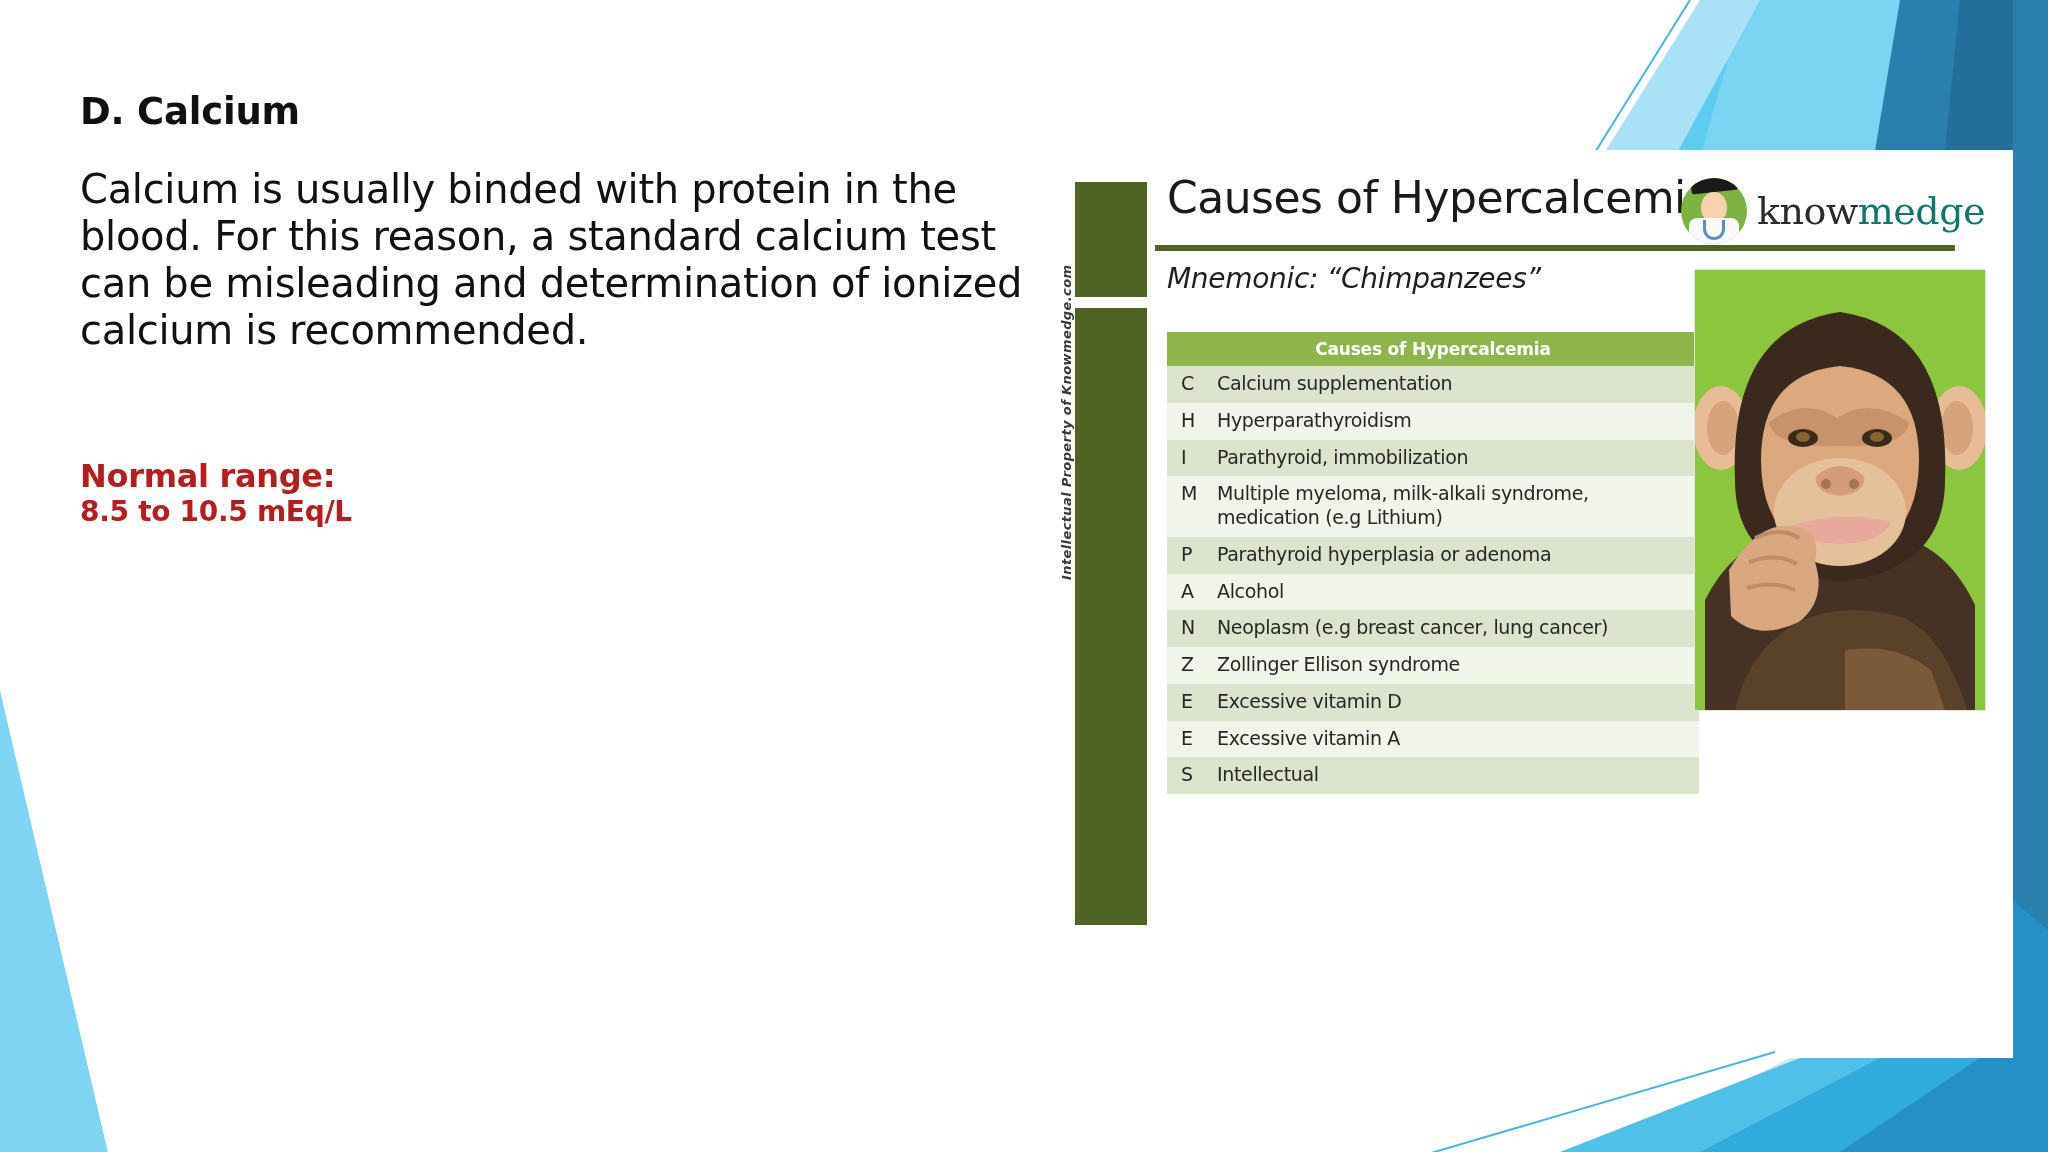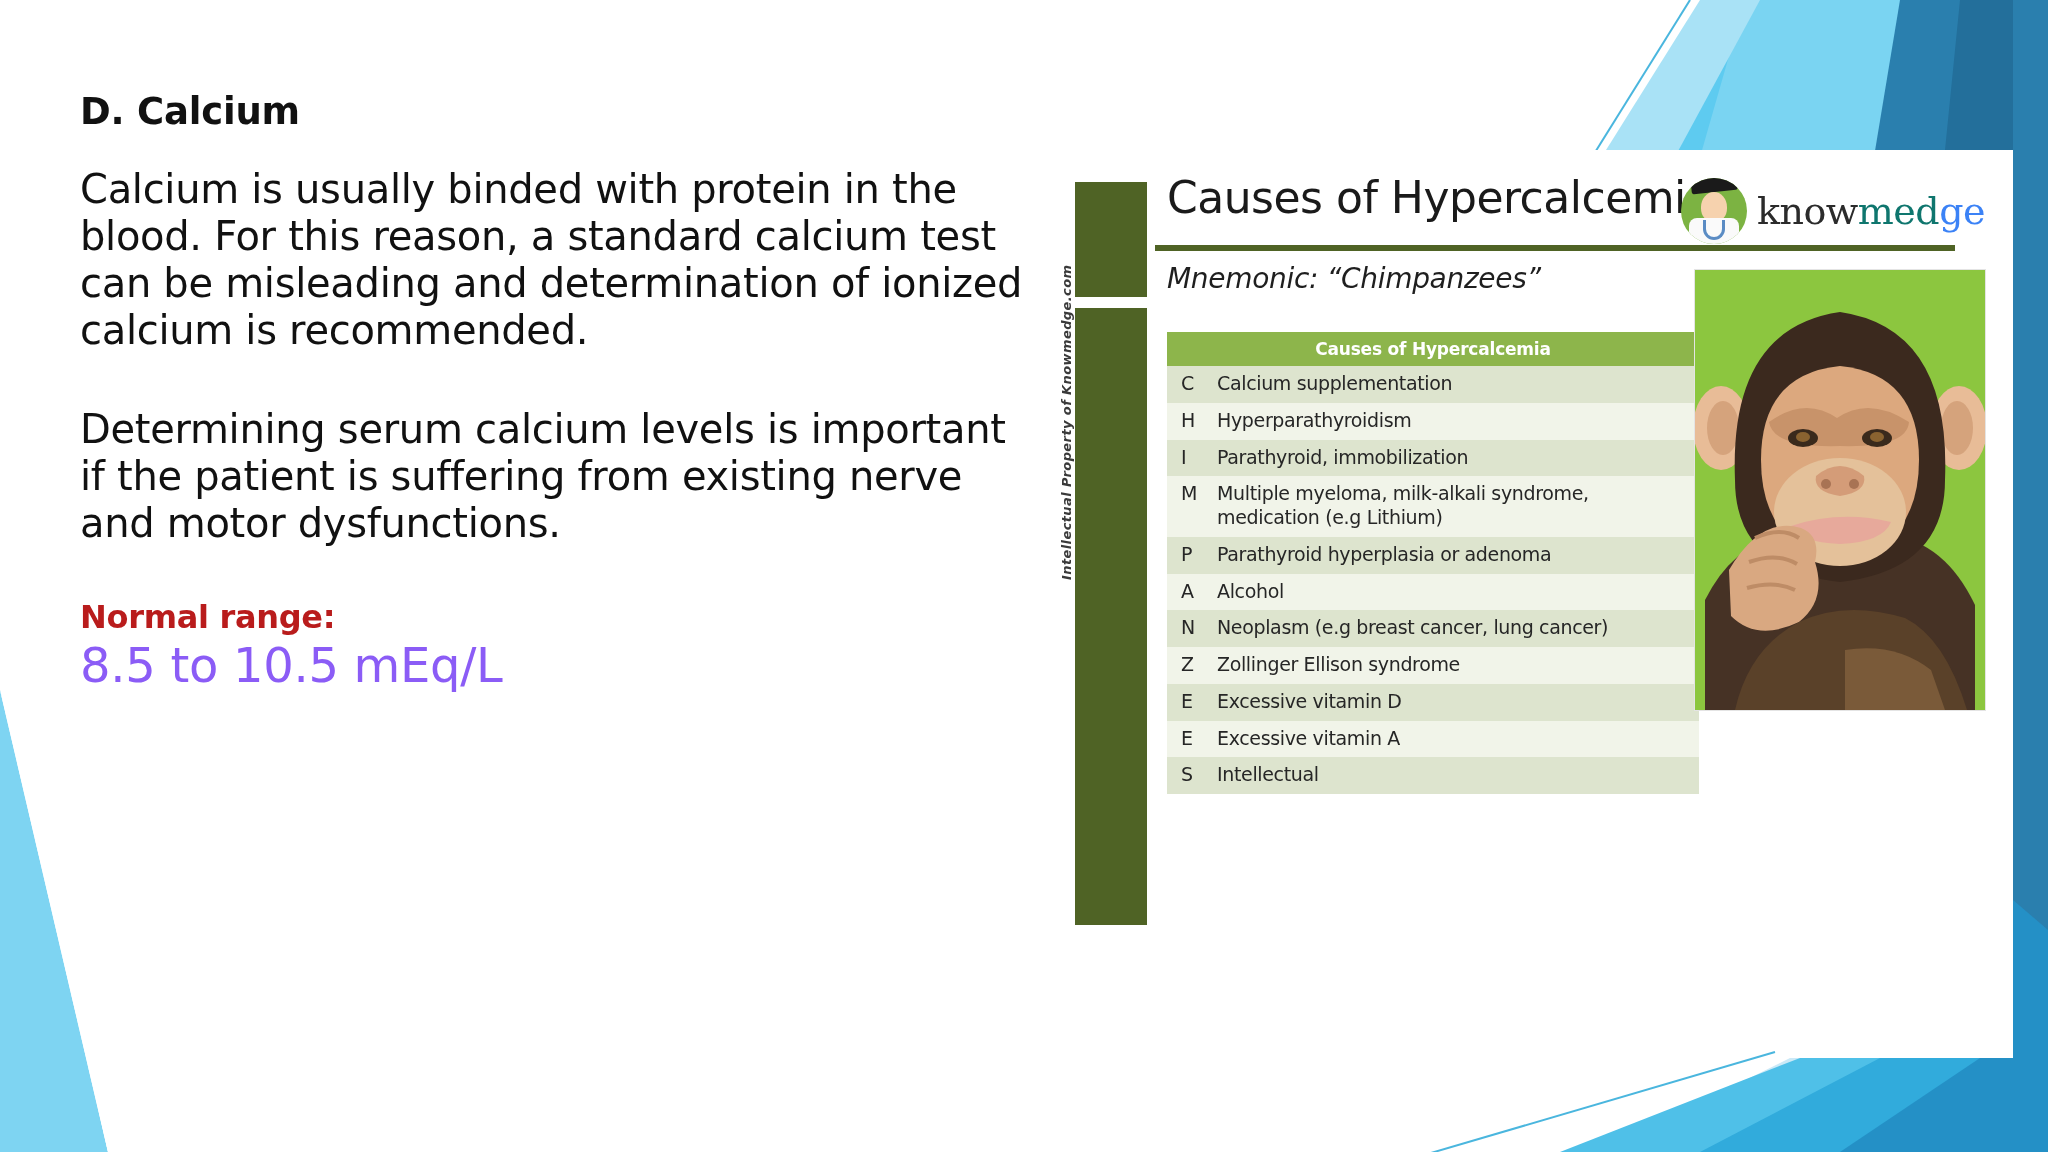--- a/index.html
+++ b/index.html
@@ -39,24 +39,25 @@
   }
   .gap { height:52px; }
   .sub-bold {
     font-size:32px;
     font-weight:bold;
     color:#b91c1c;
     line-height:1.175;
     letter-spacing:-0.3px;
   }
   .sub-val {
-    font-size:48px;
-    color:#8b5cf6;
+    font-size:28px;
+    color:#b91c1c;
     line-height:1.175;
     letter-spacing:-0.3px;
+    font-weight:bold;
   }
 
   
   .card {
     position:absolute;
     left:1055px; top:150px;
     width:958px; height:818px;
     background:#ffffff;
     z-index:3;
   }
@@ -155,21 +156,21 @@
     border-radius:0 0 12px 12px;
   }
   .logo-text {
     font-family:"DejaVu Serif", serif;
     font-size:38px;
     letter-spacing:-0.5px;
     white-space:nowrap;
   }
   .logo-text .k1 { color:#2b2b2b; }
   .logo-text .k2 { color:#0f766e; }
-  .logo-text .k3 { color:#3b82f6; }
+  .logo-text .k3 { color:#0f766e; }
 
   
   .tbl {
     position:absolute;
     left:112px; top:182px;
     width:532px;
     border-collapse:collapse;
     font-family:"DejaVu Sans", sans-serif;
   }
   .tbl th {
@@ -231,21 +232,20 @@
     <polygon points="0,690 108,1152 0,1152" fill="#7ED4F2"></polygon>
     <polygon points="0,690 140,1152 108,1152" fill="#ffffff"></polygon>
     <polygon points="108,1152 150,1152 20,760" fill="#ffffff"></polygon>
   </svg>
 </div>
 
 <div class="text-col">
   <div class="slide-heading">D. Calcium</div>
   <div class="para">Calcium is usually binded with protein in the blood. For this reason, a standard calcium test can be misleading and determination of ionized calcium is recommended.</div>
   <div class="gap"></div>
-  <div class="para">Determining serum calcium levels is important if the patient is suffering from existing nerve and motor dysfunctions.</div>
   <div class="gap"></div>
   <div class="sub-bold">Normal range:</div>
   <div class="sub-val">8.5 to 10.5 mEq/L</div>
 </div>
 
 <div class="card">
 
   <div class="olive-bar top"></div>
   <div class="olive-bar bottom"></div>
 

